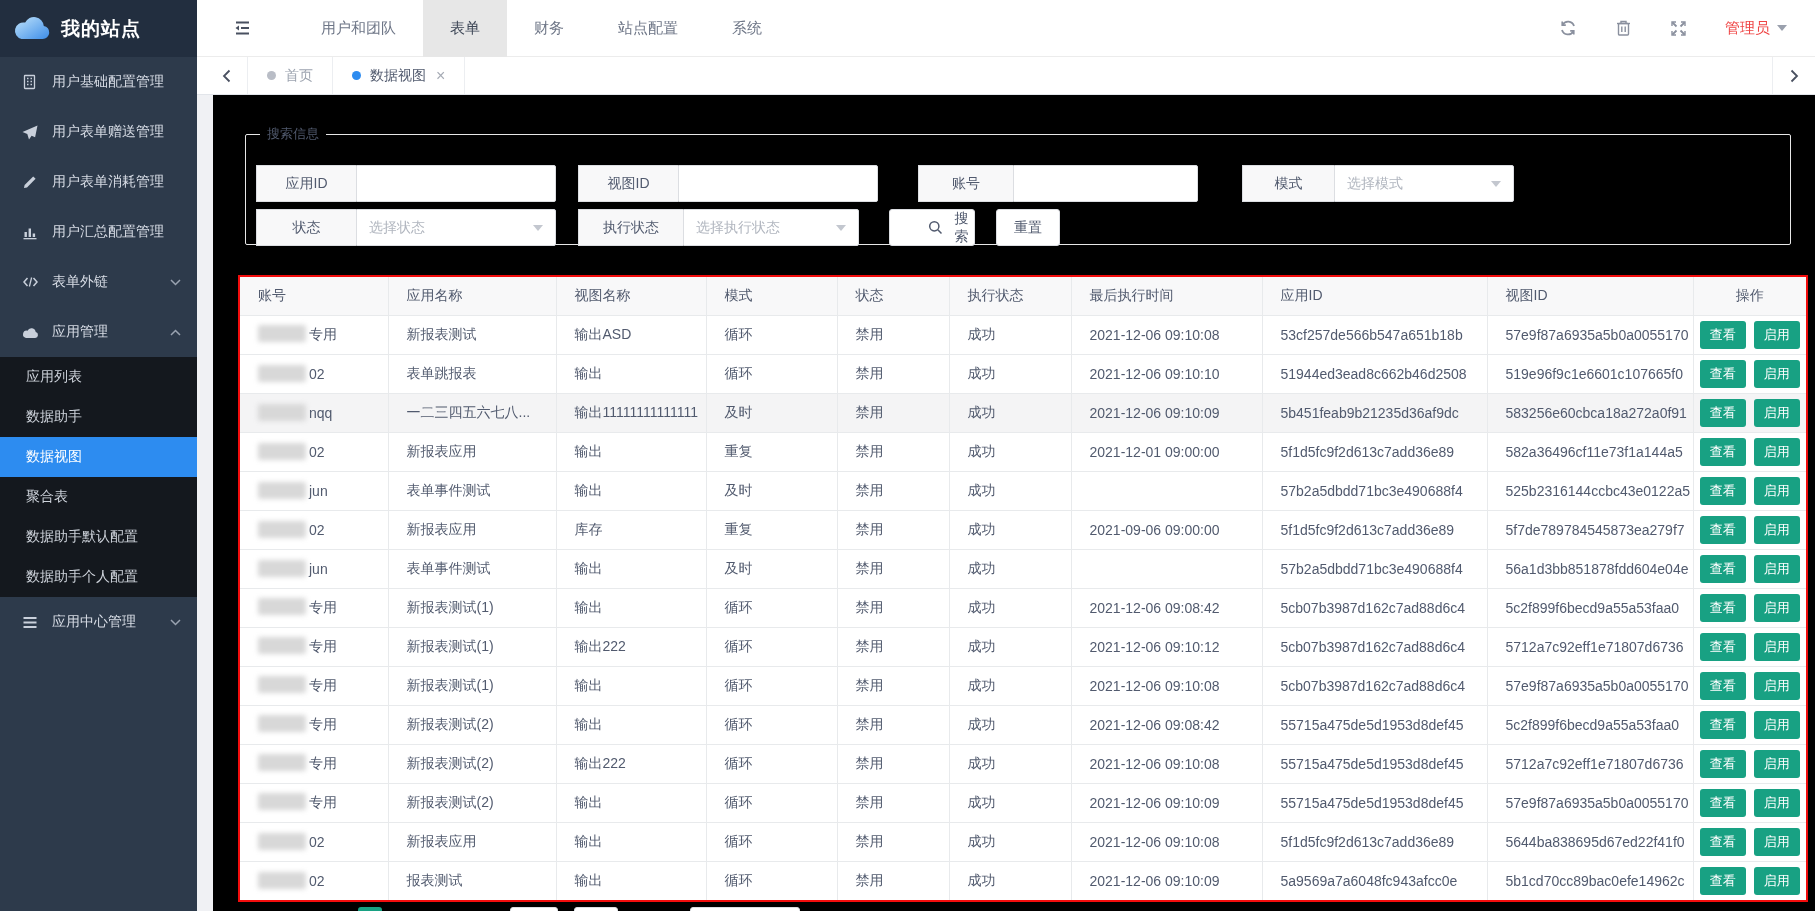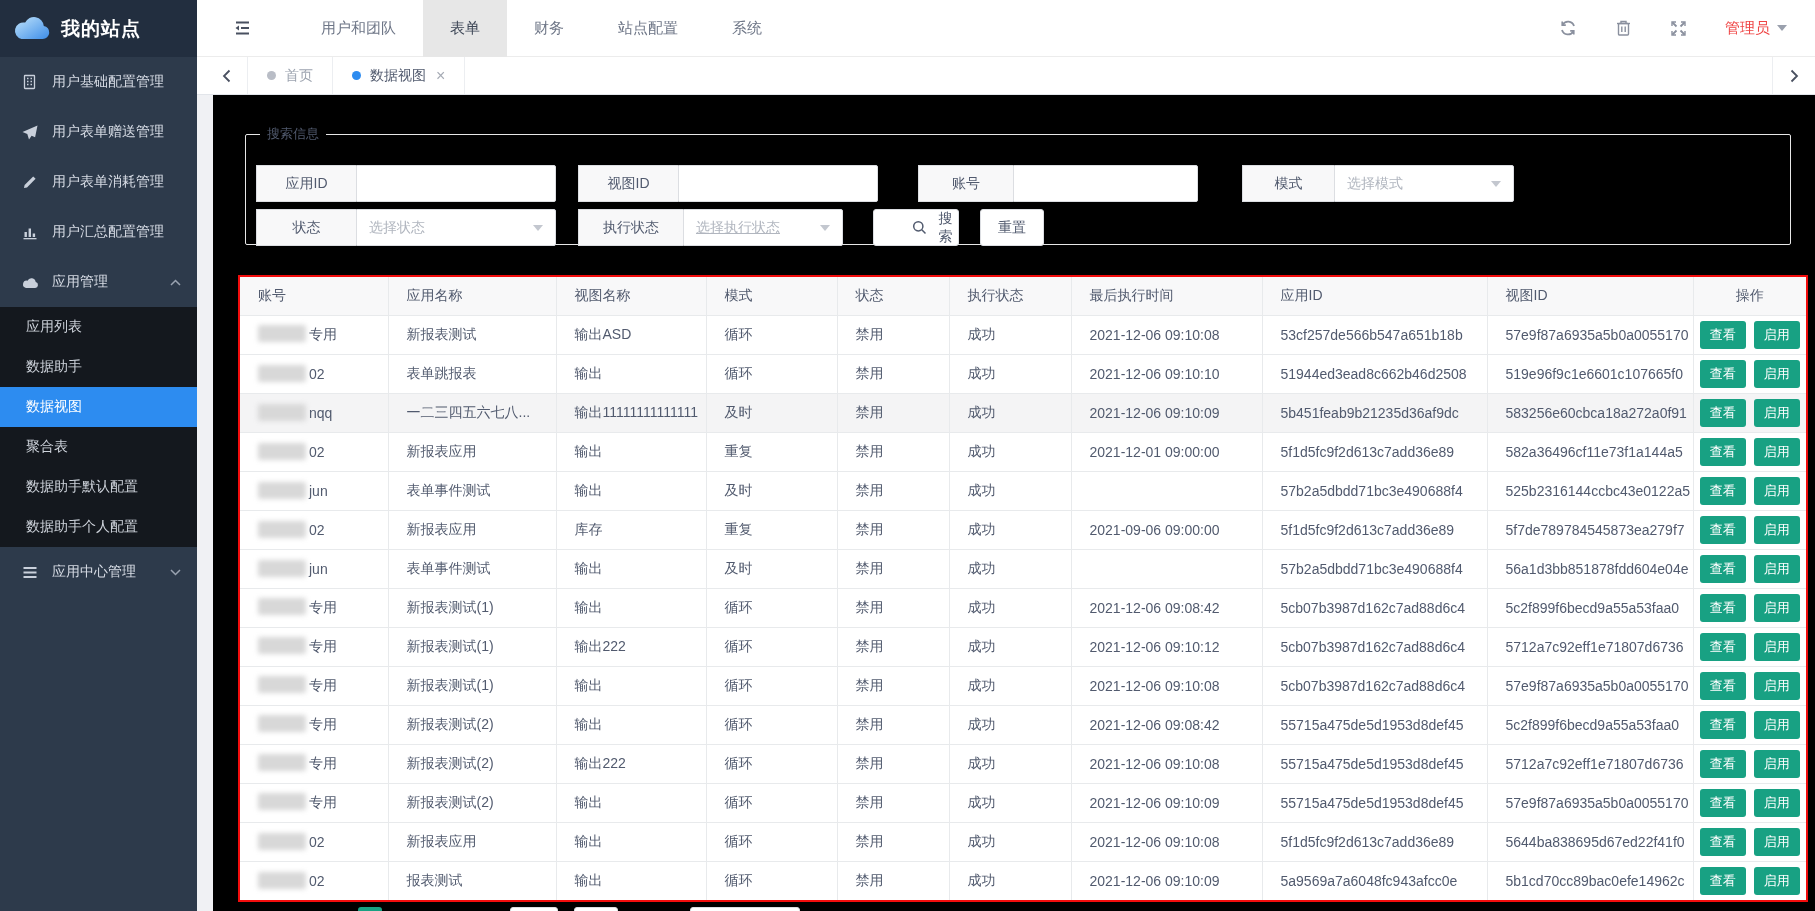--- a/index.html
+++ b/index.html
@@ -125,20 +125,34 @@
       <div class="side-item">
         <span class="side-icon">
           <svg width="16" height="15" viewBox="0 0 16 15" fill="currentColor">
             <rect x="2.5" y="7" width="2.4" height="5"></rect>
             <rect x="6.6" y="3.5" width="2.4" height="8.5"></rect>
             <rect x="10.7" y="8.5" width="2.4" height="3.5"></rect>
             <rect x="1.5" y="13" width="13" height="1.3"></rect>
           </svg>
         </span>
         <span class="side-label">用户汇总配置管理</span>
+      </div>
+      <div class="side-item">
+        <span class="side-icon">
+          <svg width="17" height="14" viewBox="0 0 17 14" fill="none" stroke="currentColor" stroke-width="1.5">
+            <path d="M5.5 3L2 7l3.5 4M11.5 3L15 7l-3.5 4"></path>
+            <path d="M9.6 2.5L7.4 11.5" stroke-width="1.3"></path>
+          </svg>
+        </span>
+        <span class="side-label">表单外链</span>
+        <span class="side-chevron">
+          <svg width="11" height="7" viewBox="0 0 11 7" fill="none" stroke="currentColor" stroke-width="1.5">
+            <path d="M1 1l4.5 4.5L10 1"></path>
+          </svg>
+        </span>
       </div>
       <div class="side-item">
         <span class="side-icon">
           <svg width="17" height="13" viewBox="0 0 17 13">
             <path d="M4 12h9.2a3 3 0 0 0 .5-5.9A4.3 4.3 0 0 0 5.5 4.7 3.6 3.6 0 0 0 4 12z" fill="currentColor"></path>
           </svg>
         </span>
         <span class="side-label">应用管理</span>
         <span class="side-chevron">
           <svg width="11" height="7" viewBox="0 0 11 7" fill="none" stroke="currentColor" stroke-width="1.5">
@@ -268,21 +282,21 @@
         <div id="row2-fields" style="display:flex;">
             <div class="fgroup" style="margin-right: 22px;">
               <div class="flabel" style="width: 100px;">状态</div>
               <div class="fselect" style="width: 200px;">
                 <span>选择状态</span>
                 <span class="sel-caret"></span>
               </div>
             </div>
             <div class="fgroup" style="margin-right: 0px;">
               <div class="flabel" style="width: 105px;">执行状态</div>
-              <div class="fselect" style="width: 160px; text-decoration: underline;">
+              <div class="fselect" style="width: 176px;">
                 <span>选择执行状态</span>
                 <span class="sel-caret"></span>
               </div>
             </div>
           </div>
         <button class="btn btn-search">
           <span class="mag">
             <svg width="15" height="15" viewBox="0 0 15 15" fill="none" stroke="currentColor" stroke-width="1.5">
               <circle cx="6.3" cy="6.3" r="4.6"></circle>
                 <path d="M9.8 9.8l3.7 3.7"></path>

